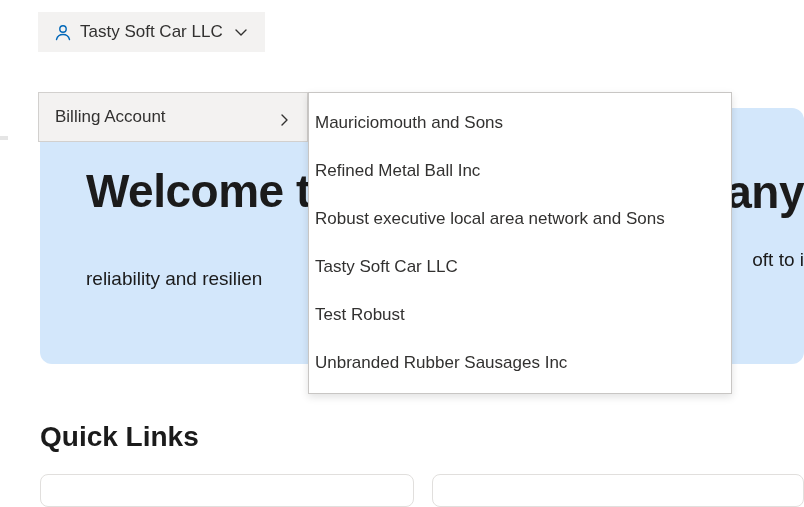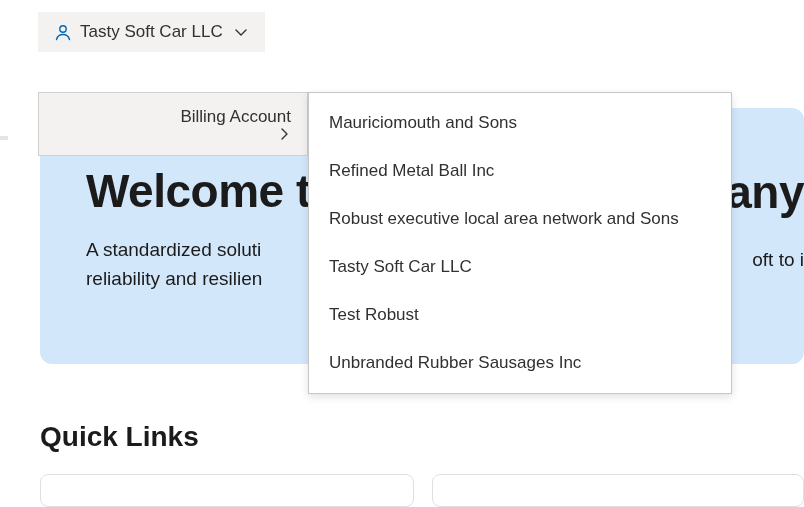--- a/index.html
+++ b/index.html
@@ -58,21 +58,20 @@
       left: 38px;
       top: 92px;
       width: 270px;
       display: flex;
       align-items: flex-end;
       justify-content: space-between;
       padding: 14px 16px;
       background: #f3f2f1;
       border: 1px solid #d2d0ce;
       cursor: pointer;
-      flex-direction: column;
     }
     .submenu-trigger-label {
       font-size: 17px;
       color: #323130;
     }
     .chevron-right {
       width: 14px;
       height: 14px;
       display: flex;
       align-items: center;
@@ -142,35 +141,35 @@
       left: 308px;
       top: 92px;
       width: 424px;
       background: #ffffff;
       border: 1px solid #c8c6c4;
       box-shadow: 0 3px 8px rgba(0,0,0,0.12);
       padding: 6px 0;
       z-index: 10;
     }
     .dropdown-item {
-      padding: 14px 20px;
+      padding: 14px 6px;
       font-size: 17px;
       color: #323130;
       cursor: pointer;
     }
   </style>
 </head>
 <body>
 
 <div class="side-marker"></div>
 
 <div class="welcome-card">
   <div class="welcome-title">Welcome t</div>
   <div class="welcome-subtitle">
-    <span>A standardized soluti</span><br>
+    <br>
     <span>reliability and resilien</span>
   </div>
 </div>
 
 <div class="welcome-title-fragment">fany</div>
 <div class="welcome-sub-fragment">oft to i</div>
 
 <div class="account-selector">
   <span class="person-icon">
     <svg width="18" height="18" viewBox="0 0 18 18" fill="none">

